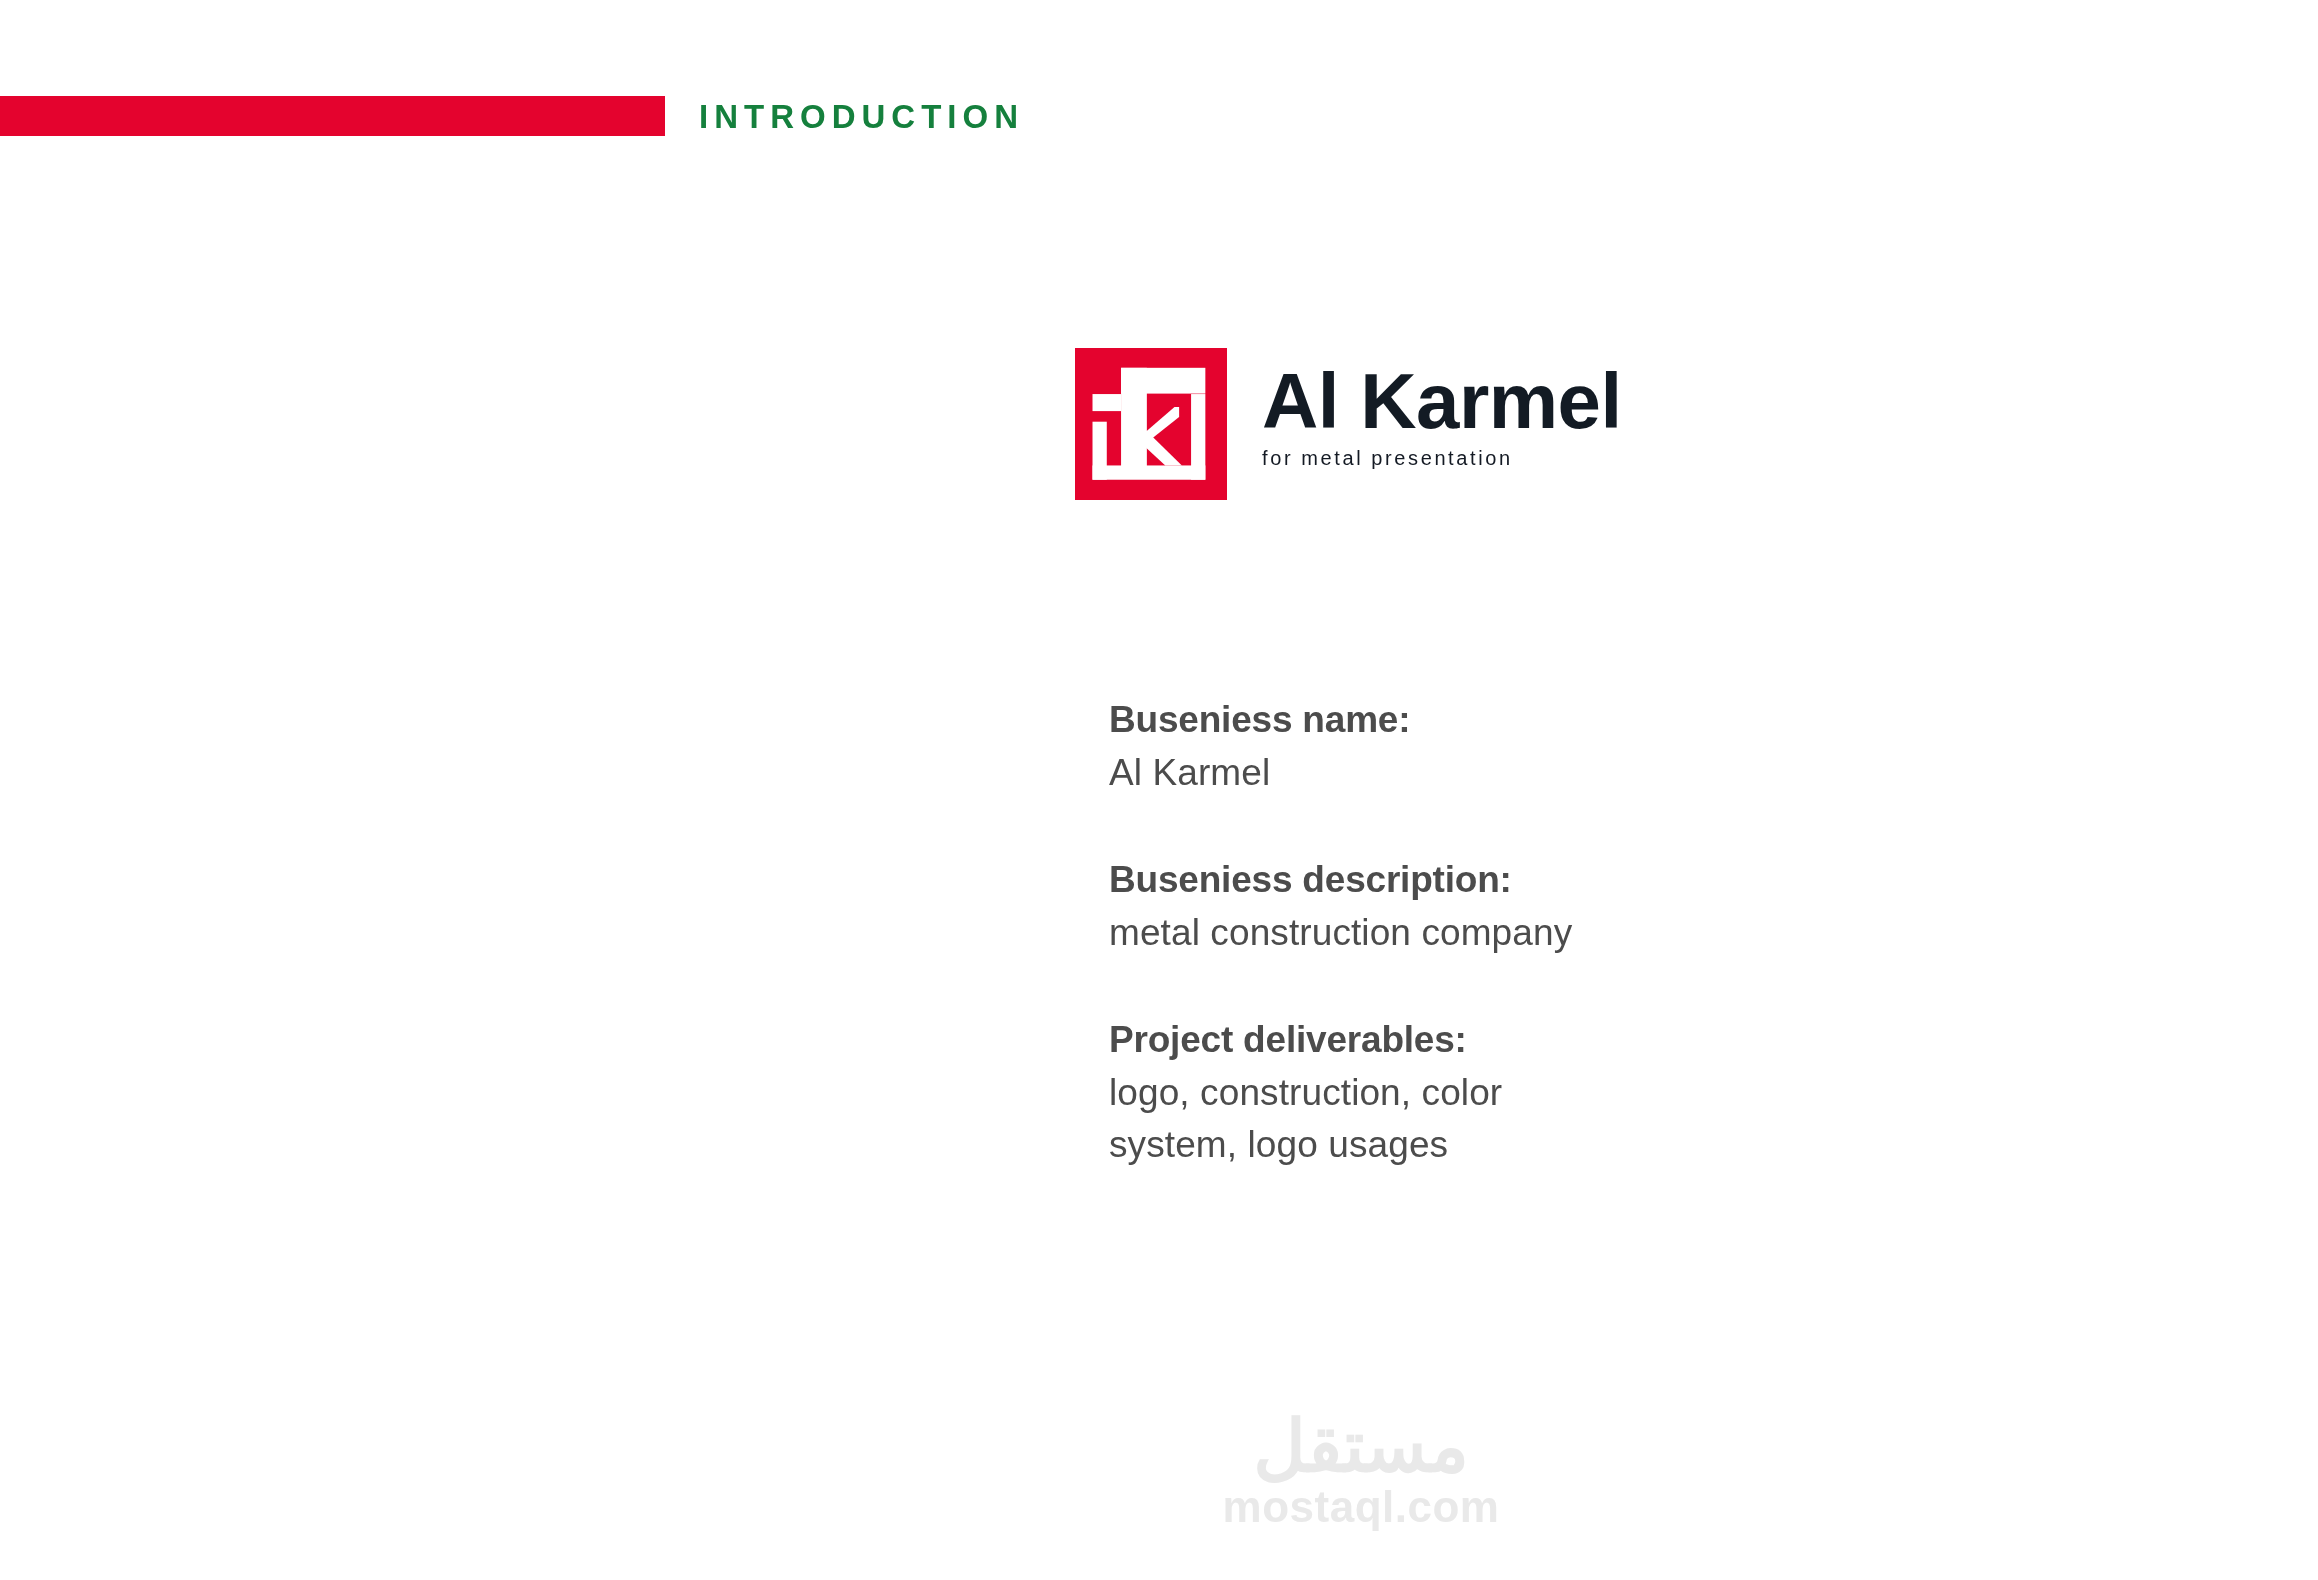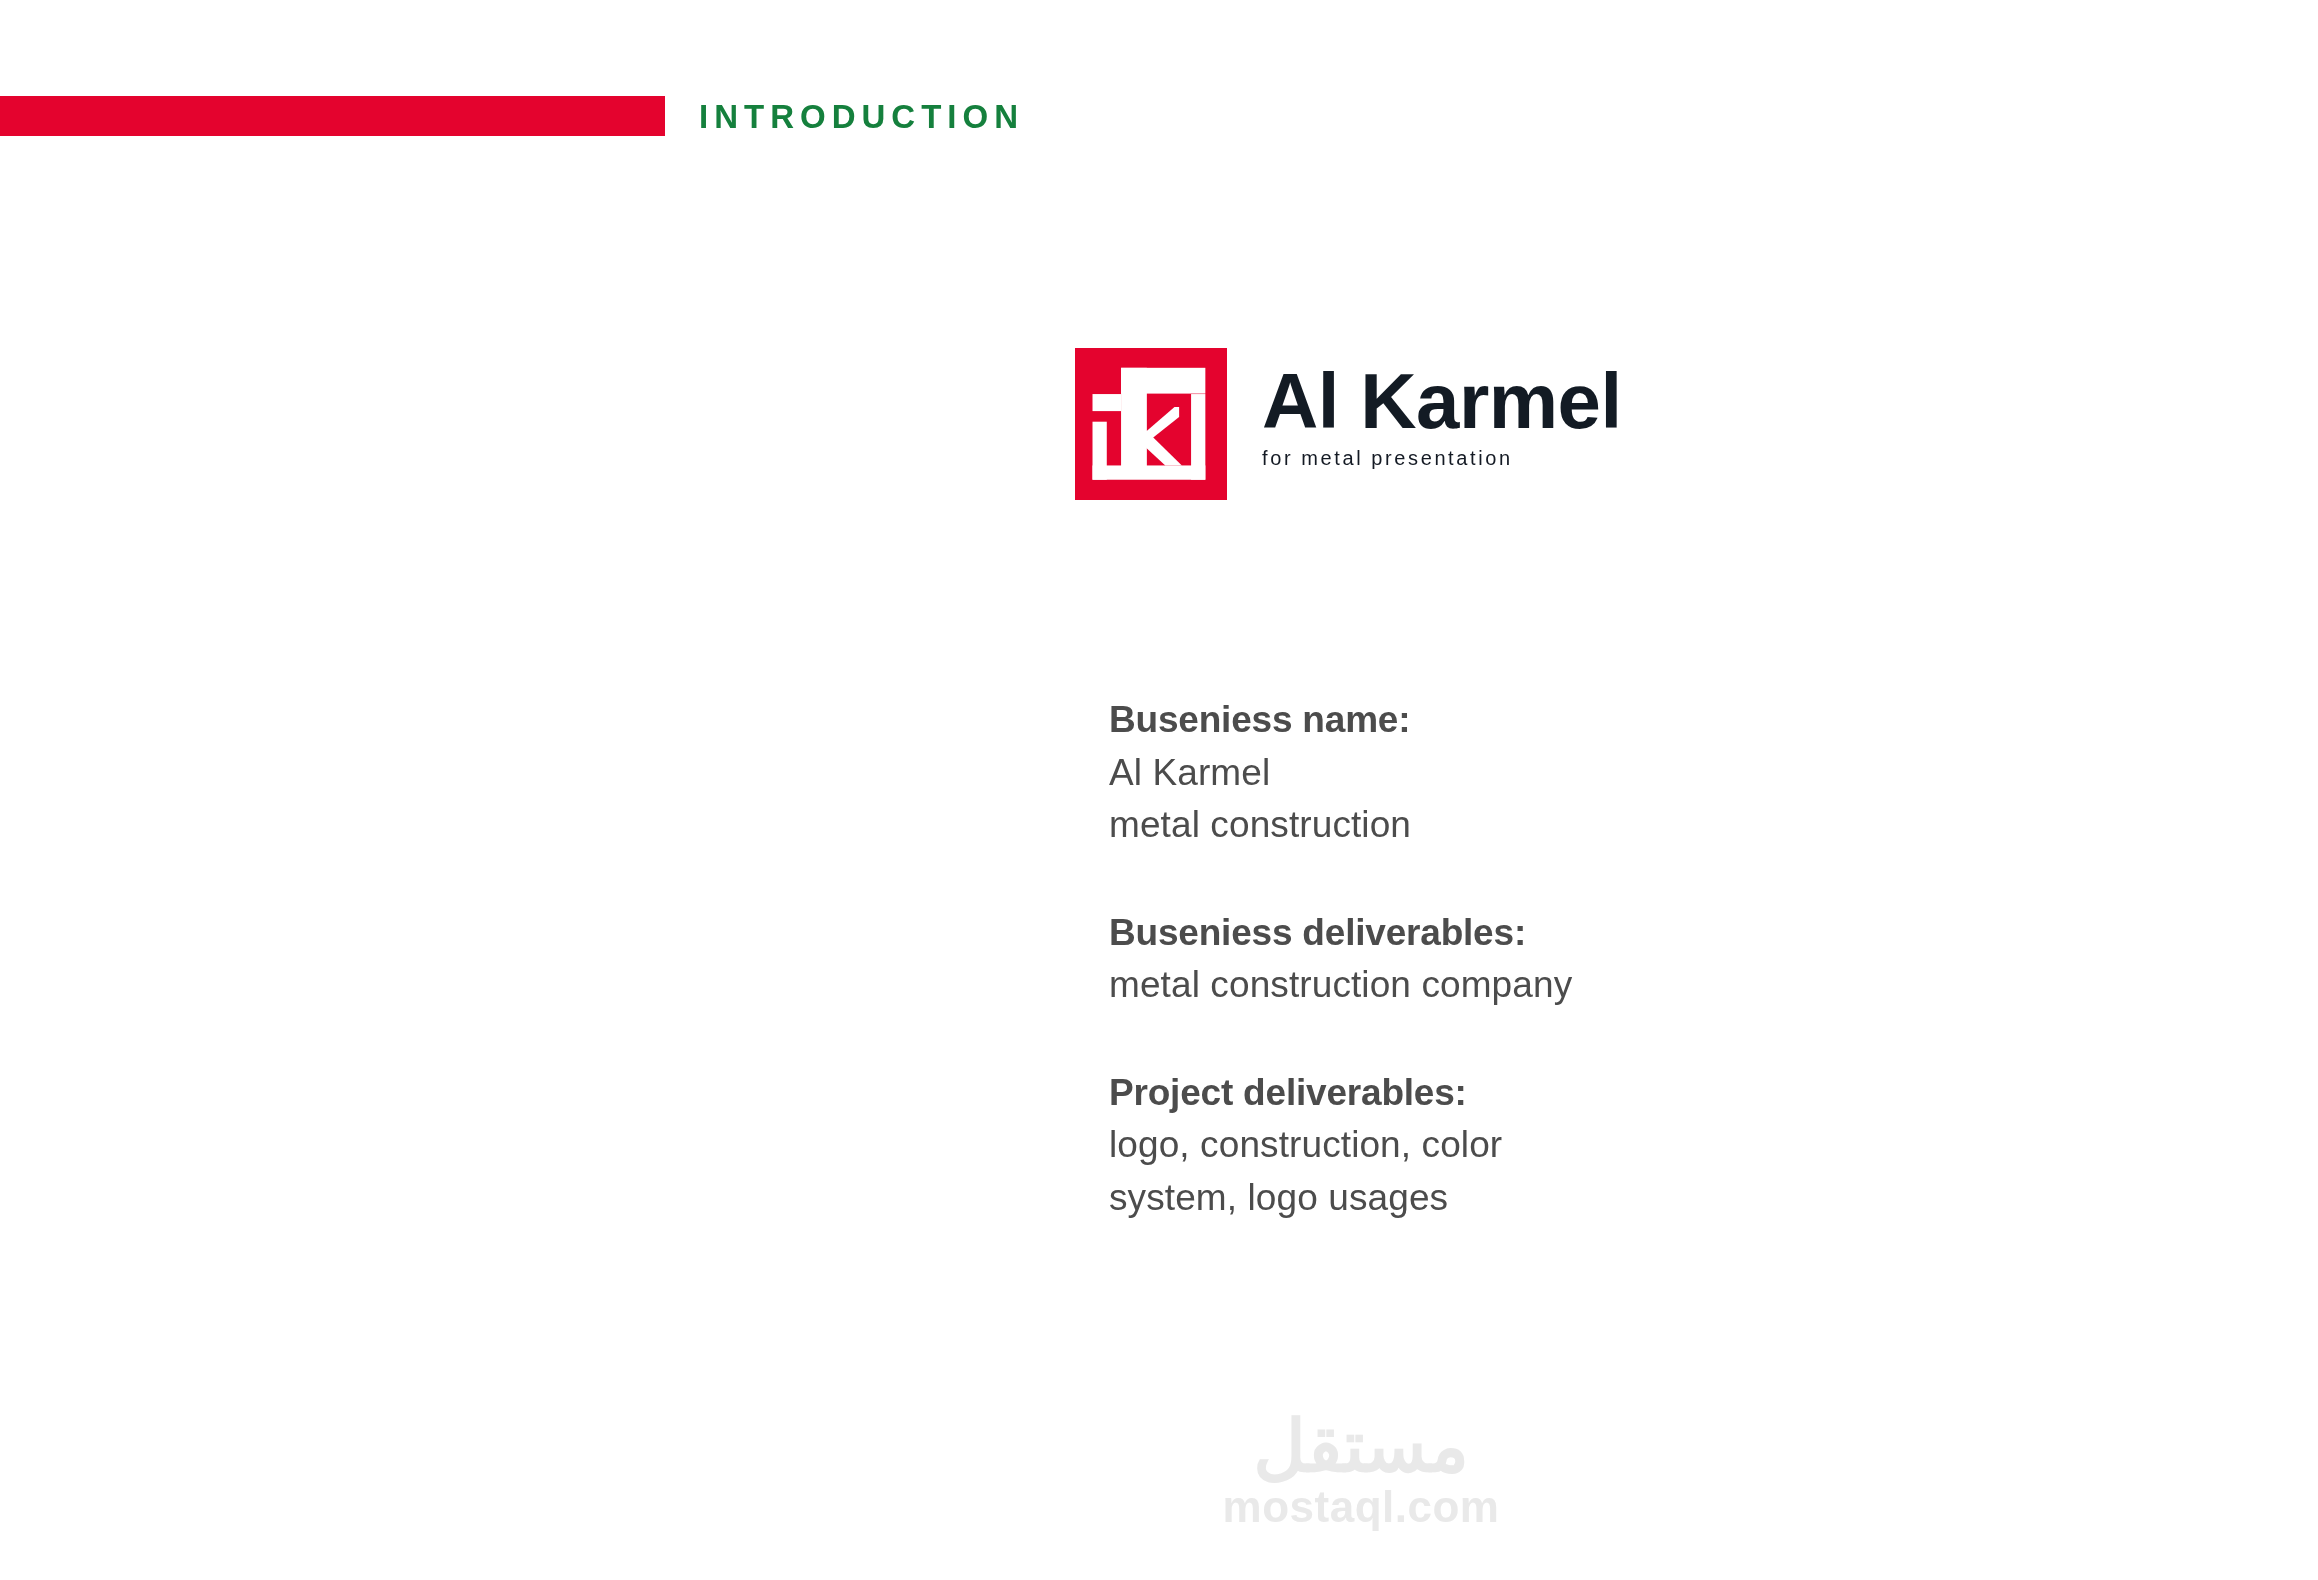--- a/index.html
+++ b/index.html
@@ -172,25 +172,24 @@
       <div class="logo-name">Al Karmel</div>
       <div class="logo-tagline">for metal presentation</div>
     </div>
   </div>
 
   <div class="info-block">
 
     <div class="info-section">
       <div class="info-heading">Buseniess name:</div>
       <div class="info-line">Al Karmel</div>
-      <div class="info-line">metal construction</div>
     </div>
 
     <div class="info-section">
-      <div class="info-heading">Buseniess deliverables:</div>
+      <div class="info-heading">Buseniess description:</div>
       <div class="info-line">metal construction company</div>
     </div>
 
     <div class="info-section">
       <div class="info-heading">Project deliverables:</div>
       <div class="info-line">logo, construction, color</div>
       <div class="info-line">system, logo usages</div>
     </div>
 
   </div>

